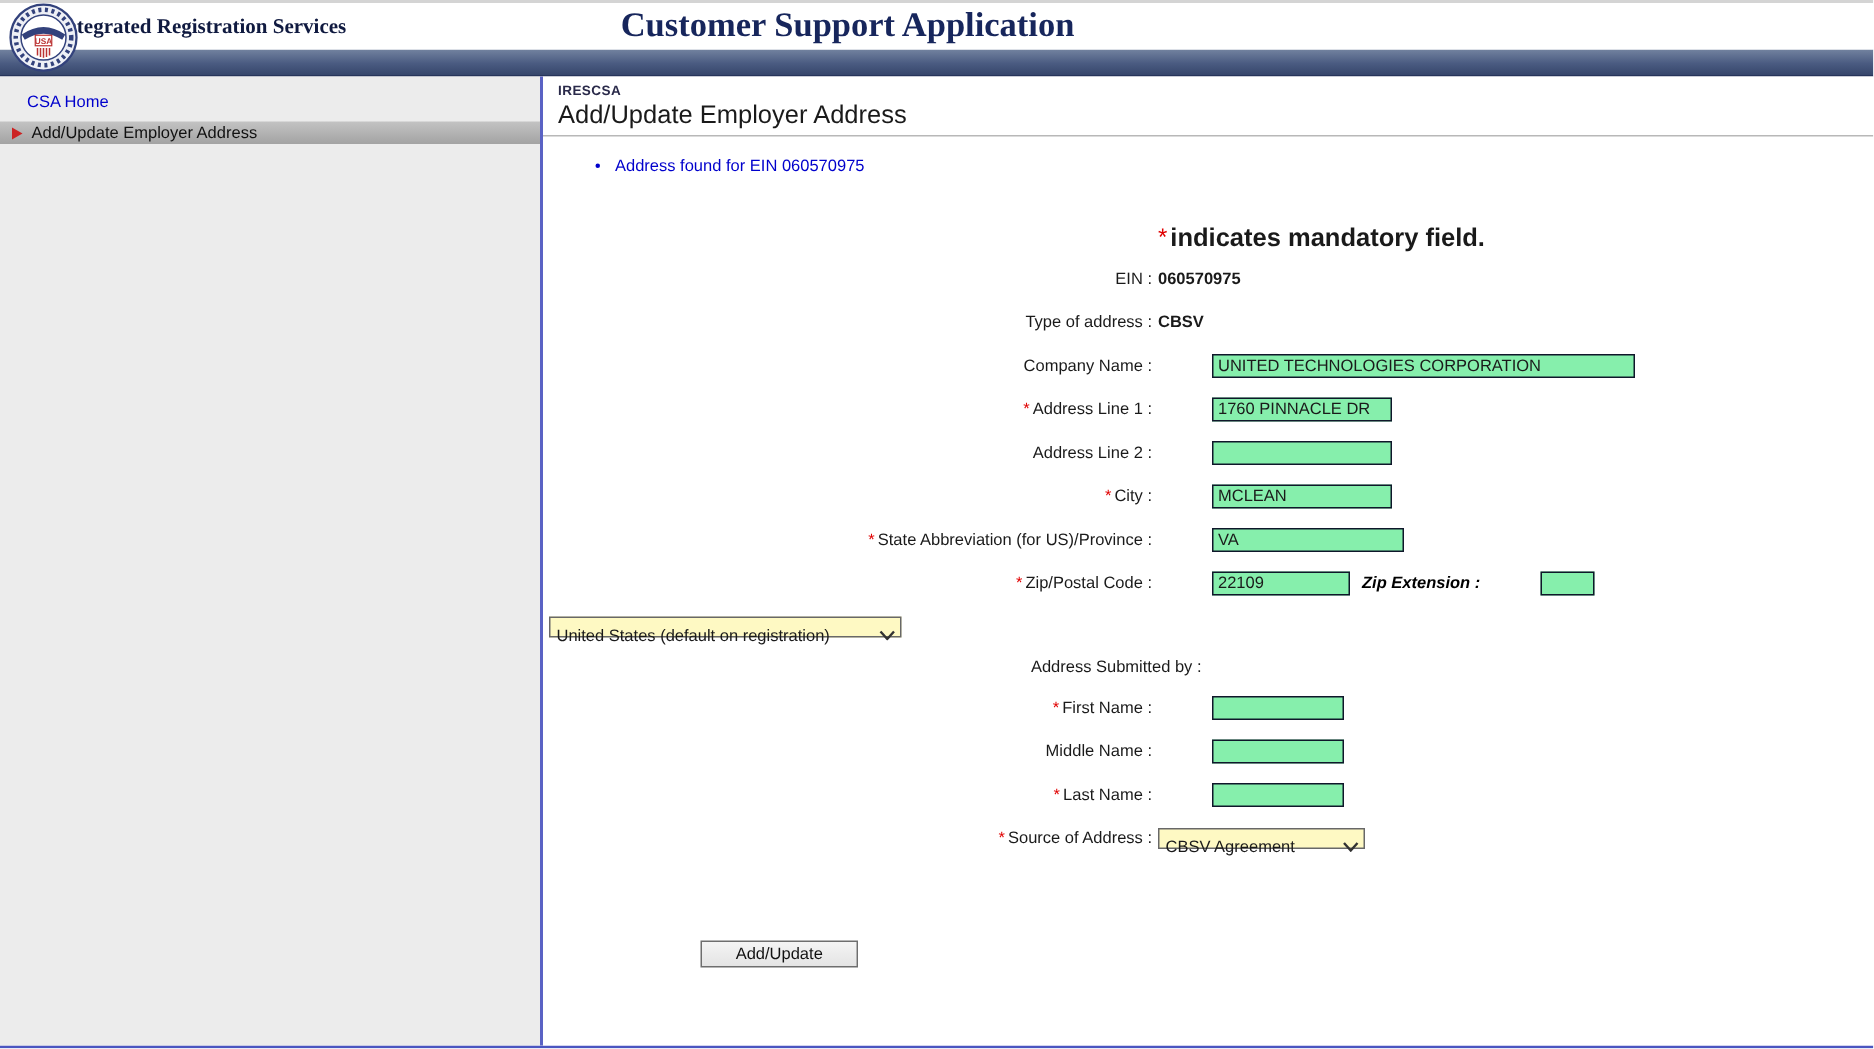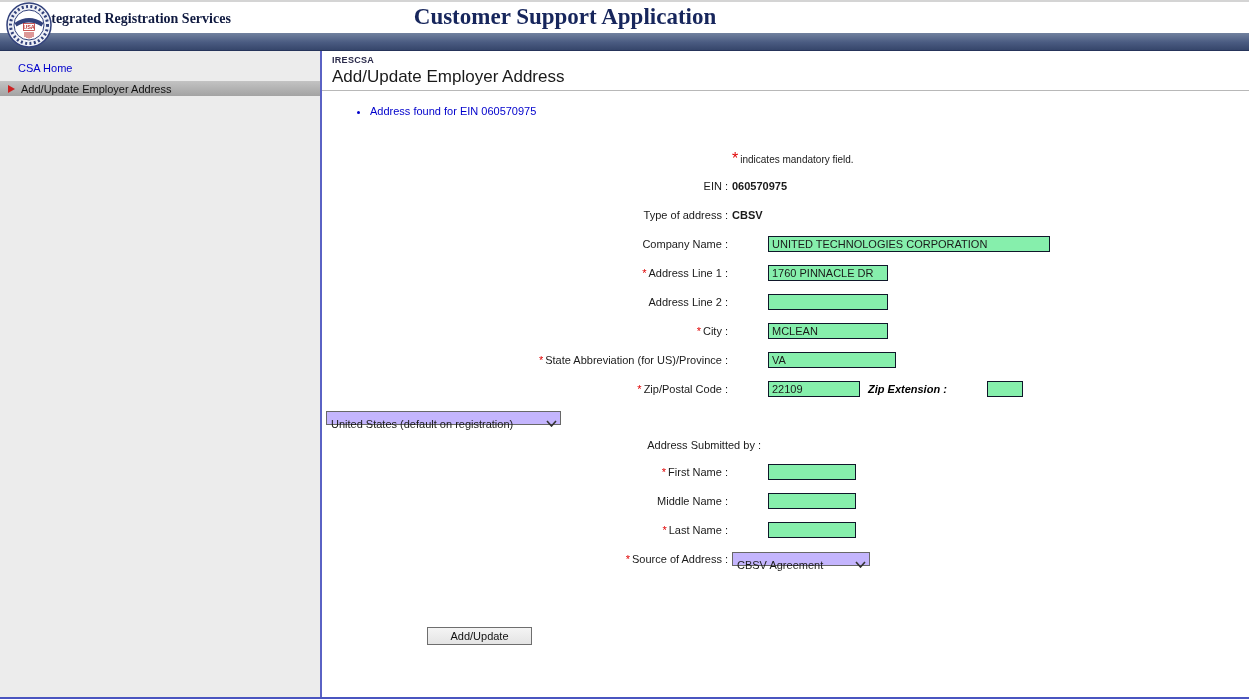--- a/index.html
+++ b/index.html
@@ -11,21 +11,21 @@
   .brand { position:absolute; left:38px; top:9px; font-family:"Liberation Serif",serif;
            font-weight:bold; font-size:14px; color:#101a40; }
   .app-title { position:absolute; left:565px; top:2px; transform:translateX(-50%);
            font-family:"Liberation Serif",serif; font-weight:bold; font-size:23px; color:#17265c; white-space:nowrap; }
   .navband { height:18px; background:linear-gradient(#72829f, #4a5b81 55%, #36466b);
            border-bottom:1px solid #26345a; }
   .logo { position:absolute; left:6px; top:2px; width:46px; height:46px; z-index:5; }
 
   
   .body { display:flex; height:648px; border-bottom:2px solid #4a55c0; }
-  .sidebar { width:322px; background:#ececec; border-right:2px solid #5a62c4; }
+  .sidebar { width:362px; background:#ececec; border-right:2px solid #5a62c4; }
   .side-link { display:block; margin-top:9px; padding-left:18px; height:16px; line-height:16px;
            color:#0000cc; font-size:11px; text-decoration:none; cursor:pointer; }
   .side-selected { margin-top:5px; height:15px; background:linear-gradient(#c3c3c3,#a3a3a3);
            display:flex; align-items:center; font-size:11px; color:#111; cursor:pointer; }
   .tri { width:0; height:0; border-left:7px solid #cc2222; border-top:4px solid transparent;
            border-bottom:4px solid transparent; margin:0 6px 0 8px; }
 
   .main { flex:1; background:#fff; position:relative; }
   .main-head { height:40px; padding:4px 0 0 10px; border-bottom:1px solid #b8b8b8; }
   .app-code { font-size:9px; font-weight:bold; color:#2a2a4a; letter-spacing:.3px; }
@@ -35,27 +35,27 @@
 
   
   .form { position:absolute; left:0; top:96px; right:0; }
   .row { display:flex; align-items:center; height:29px; }
   .row.note { height:24px; }
   .row.sub { height:25px;padding-left:33px; }
   .lbl { width:406px; text-align:right; font-size:11px; font-weight:normal; color:#1a1a1a; white-space:nowrap; }
   .req { color:#e00000; margin-right:2px; }
   .ctl { margin-left:4px; display:flex; align-items:center; }
   .val { font-size:11px; font-weight:bold; color:#1a1a1a; }
-  .note-txt { font-size:10px; font-weight:normal; color:#1a1a1a; }
+  .note-txt { font-size:17px; font-weight:bold; color:#1a1a1a; }
   input.txt { height:16px; border:1px solid #0f172a; font:11px "Liberation Sans",sans-serif;
            padding:1px 3px; color:#1a1a1a; background:#86efac;margin-left:36px; }
   .w-company{width:282px;} .w-addr{width:120px;} .w-state{width:128px;}
   .w-zip{width:92px;} .w-zipext{width:36px;} .w-name{width:88px;}
   .zip-ext-lbl { font-size:11px; font-weight:bold; margin:0 4px 0 8px;font-style:italic; }
-  .select { height:14px; border:1px solid #686868; background:#c4b5fd; display:flex; align-items:center;
+  .select { height:14px; border:1px solid #686868; background:#fef9c3; display:flex; align-items:center;
            justify-content:space-between; font-size:11px; color:#1a1a1a; padding:12px 3px 0 4px; cursor:default; }
   .w-country{width:235px;} .w-source{width:138px;}
   .chev { flex:0 0 auto; margin-left:6px; }
 
   .submit-btn { position:absolute; left:105px; top:576px; width:105px; height:18px;
            background:linear-gradient(#f4f4f4,#e4e4e4); border:1px solid #6e6e6e;
            font:11px "Liberation Sans",sans-serif; color:#111; cursor:pointer; }
 </style>
 </head>
 <body>

